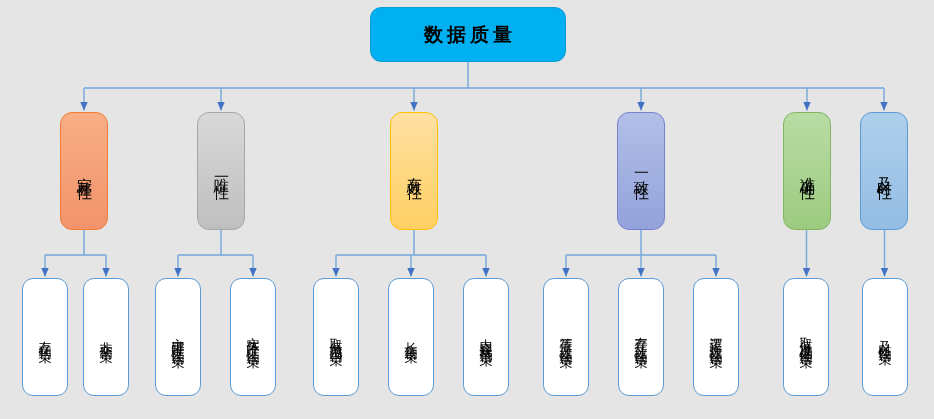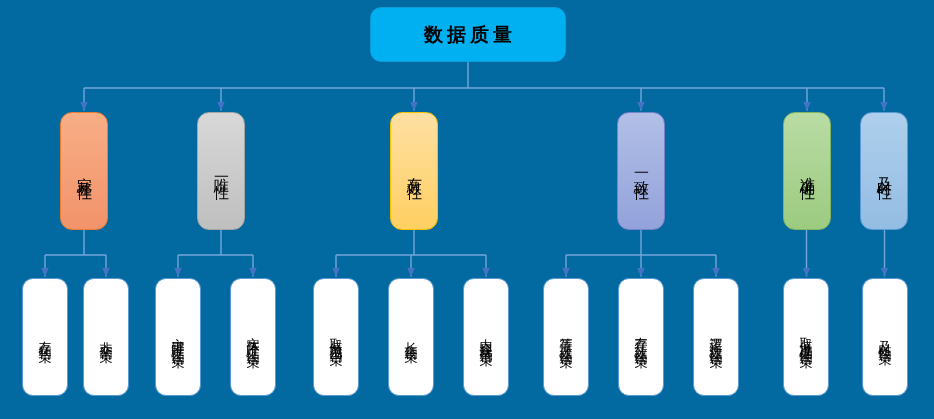--- a/index.html
+++ b/index.html
@@ -1,17 +1,17 @@
 <!DOCTYPE html>
 <html><head>
 <meta charset="utf-8">
 <style>
   html,body{margin:0;padding:0;background:#fff;}
   .canvas{
-    position:relative;width:934px;height:419px;background:#0369a1;overflow:hidden;
+    position:relative;width:934px;height:419px;background:#e5e5e5;overflow:hidden;
     font-family:"DejaVu Sans","Liberation Sans",sans-serif;color:#000;
   }
   svg.connectors{position:absolute;left:0;top:0;pointer-events:none;}
   .node{
     position:absolute;box-sizing:border-box;display:flex;align-items:center;justify-content:center;
     text-align:center;
   }
   .root{
     left:370px;top:7px;width:196px;height:55px;
     border-radius:11px;border:1px solid #0C9CD8;

